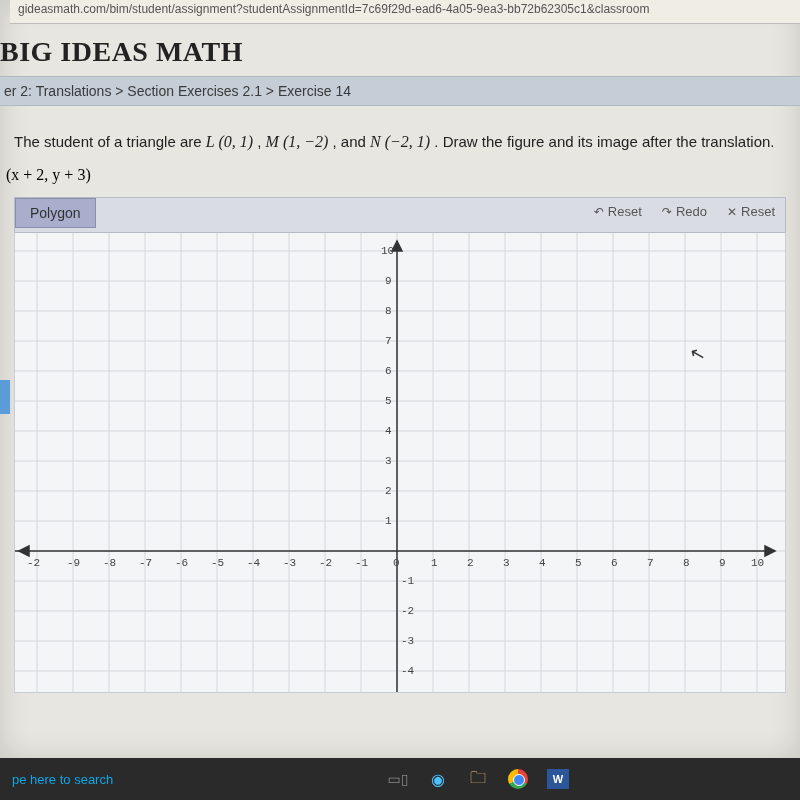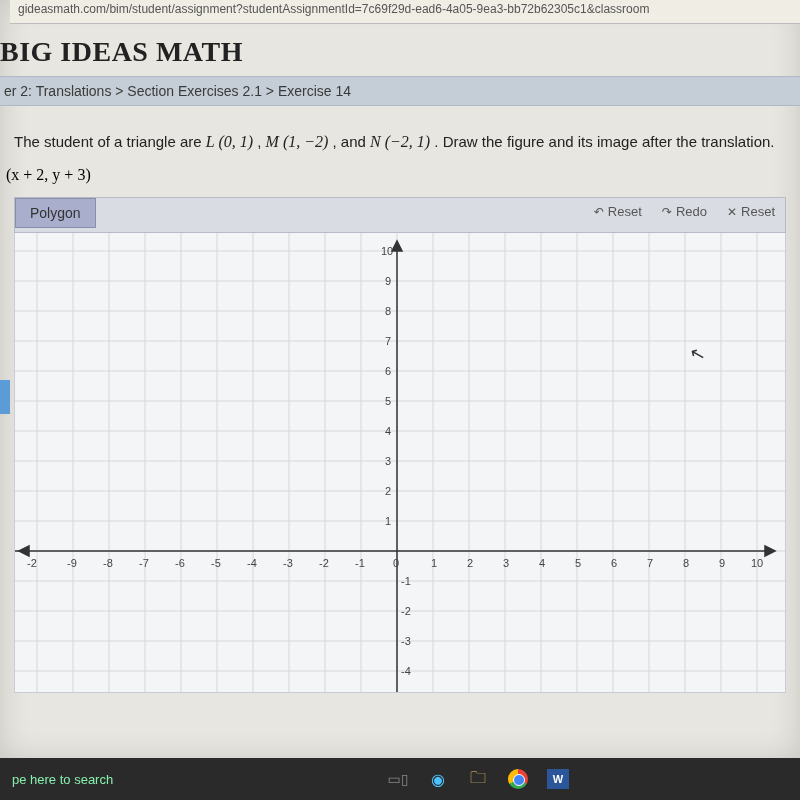--- a/index.html
+++ b/index.html
@@ -106,21 +106,21 @@
     }
     .grid-svg {
       position: absolute;
       top: 0;
       left: 0;
     }
     .axis-label {
       position: absolute;
       font-size: 11px;
       color: #444;
-      font-family: Liberation Sans, sans-serif;
+      font-family: Liberation Mono, monospace;
     }
     .cursor-icon {
       position: absolute;
       top: 110px;
       right: 80px;
       font-size: 18px;
       color: #333;
       transform: rotate(-15deg);
     }
     .side-tab {
@@ -137,21 +137,21 @@
       left: 0;
       right: 0;
       height: 42px;
       background: #2a2a2a;
       display: flex;
       align-items: center;
       padding: 0 8px;
       gap: 6px;
     }
     .search-text {
-      color: #86efac;
+      color: #0ea5e9;
       font-size: 13px;
       padding-left: 4px;
       flex: 0 0 150px;
     }
     .task-spacer { flex: 1; }
     .task-icon {
       width: 34px;
       height: 30px;
       display: flex;
       align-items: center;

